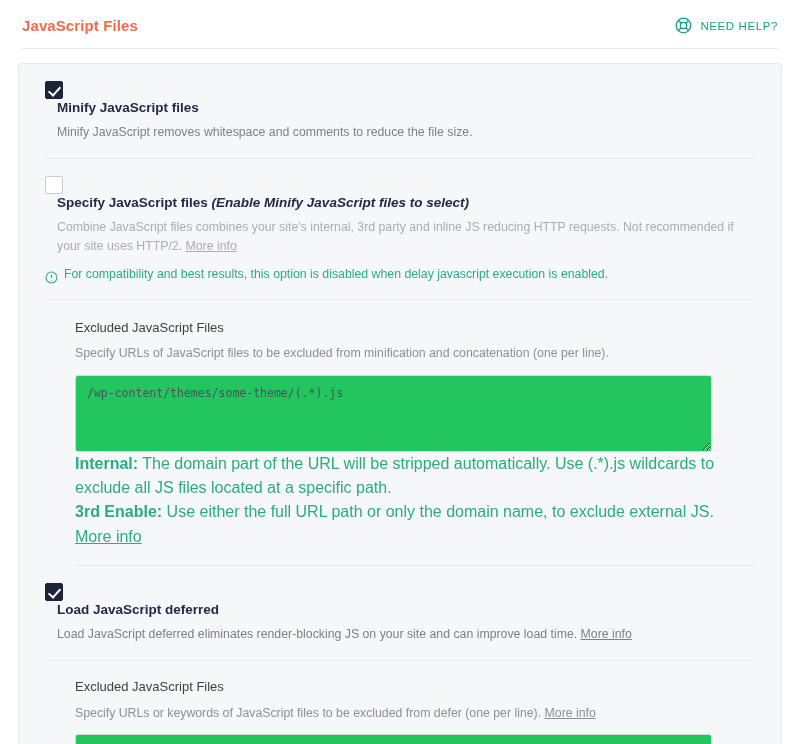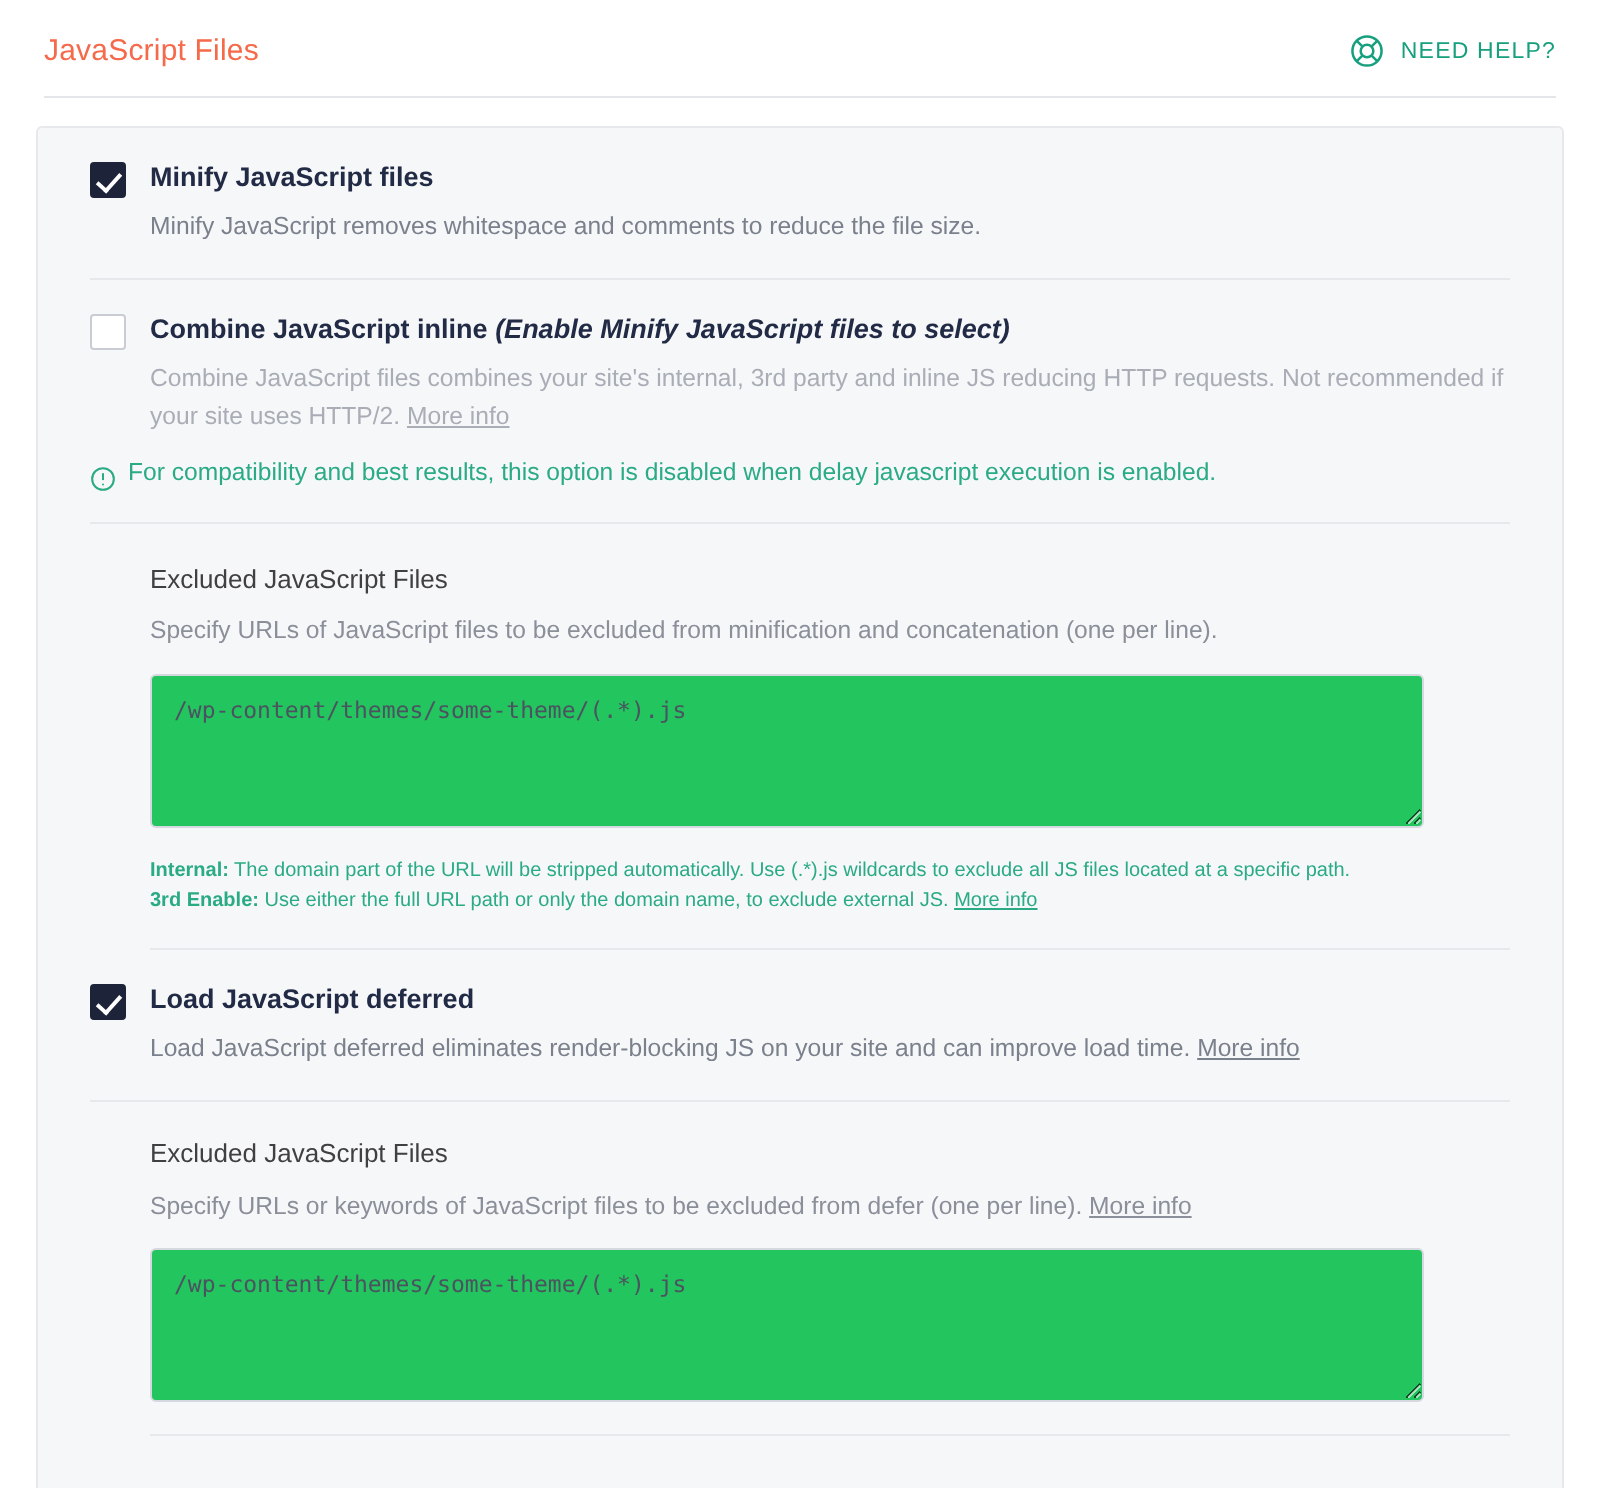--- a/index.html
+++ b/index.html
@@ -24,21 +24,21 @@
   .page-header {
     display: flex;
     align-items: center;
     justify-content: space-between;
     padding: 13px 22px 0 22px;
     height: 38px;
   }
   .page-title {
     color: #f56a4b;
     font-size: 15px;
-    font-weight: 400;
+    font-weight: 700;
     letter-spacing: 0.1px;
     line-height: 1;
   }
   .need-help {
     display: flex;
     align-items: center;
     gap: 7px;
     color: #17a07e;
     font-size: 11.5px;
     font-weight: 400;
@@ -69,20 +69,21 @@
   }
 
   .section {
     padding: 16px 0 15px 0;
     border-bottom: 1px solid #e6e8ec;
   }
 
   .row {
     display: flex;
     align-items: flex-start;
+    flex-direction: column;
   }
 
   
   .cb {
     width: 18px;
     height: 18px;
     flex: 0 0 18px;
     margin-top: 1px;
     border-radius: 2px;
     position: relative;
@@ -187,22 +188,21 @@
     background: #22c55e;
     font-family: "DejaVu Sans Mono", "Liberation Mono", monospace;
     font-size: 11.5px;
     color: #4c5260;
     line-height: 1.5;
     resize: vertical;
     outline: none;
     overflow: hidden;
   }
   .help-green {
-    margin-top: 14px;
-    font-size: 10px;
+    font-size: 16px;
     color: #2aab84;
     line-height: 1.52;
     max-width: 640px;
   }
   .help-green b { font-weight: 700; }
   .help-green a {
     color: #2aab84;
     text-decoration: underline;
     cursor: pointer;
   }
@@ -241,21 +241,21 @@
           <div class="cb-desc strong">Minify JavaScript removes whitespace and comments to reduce the file size.</div>
         </div>
       </div>
     </div>
 
     <div class="section">
       <div class="row">
         <div class="cb unchecked"></div>
         <div class="cb-body">
           <div class="cb-label">
-            <span>Combine JavaScript inline</span>
+            <span>Specify JavaScript files</span>
             <span class="hint-italic">(Enable Minify JavaScript files to select)</span>
           </div>
           <div class="cb-desc dim">
             <span>Combine JavaScript files combines your site's internal, 3rd party and inline JS reducing HTTP requests. Not recommended if your site uses HTTP/2.</span>
             <a class="more-info">More info</a>
           </div>
         </div>
       </div>
 
       <div class="notice">

